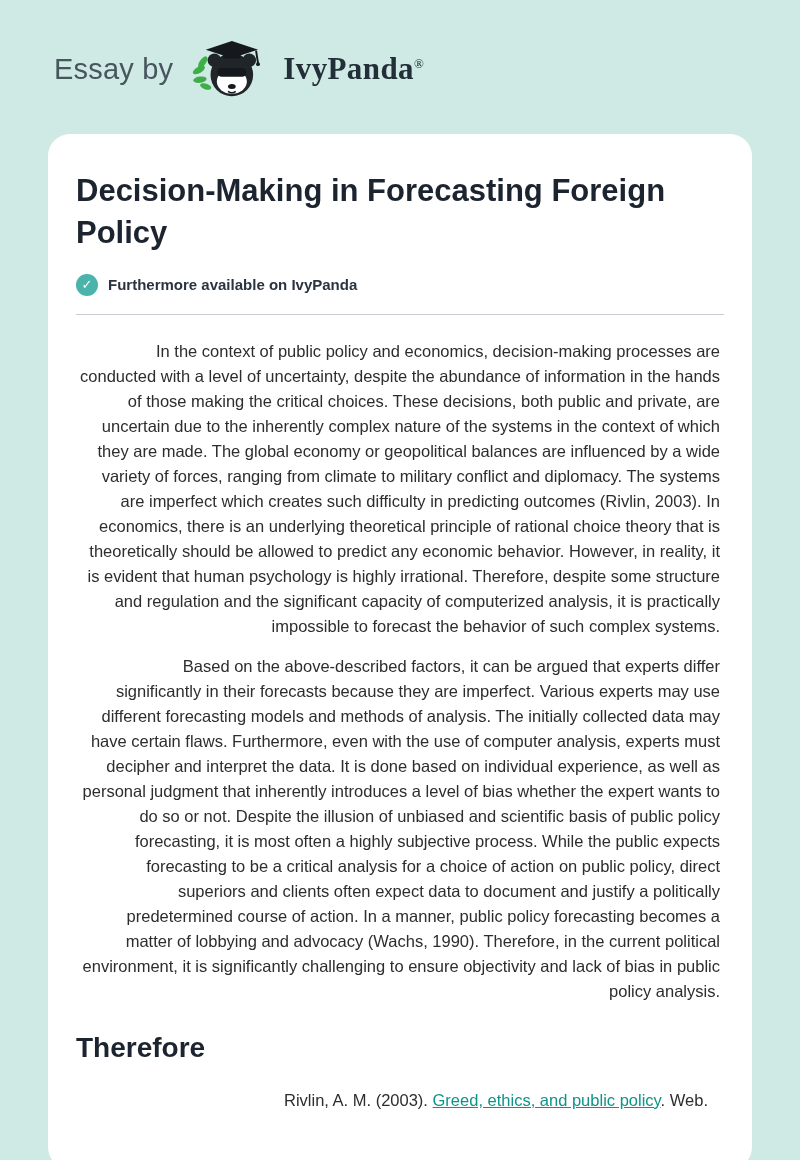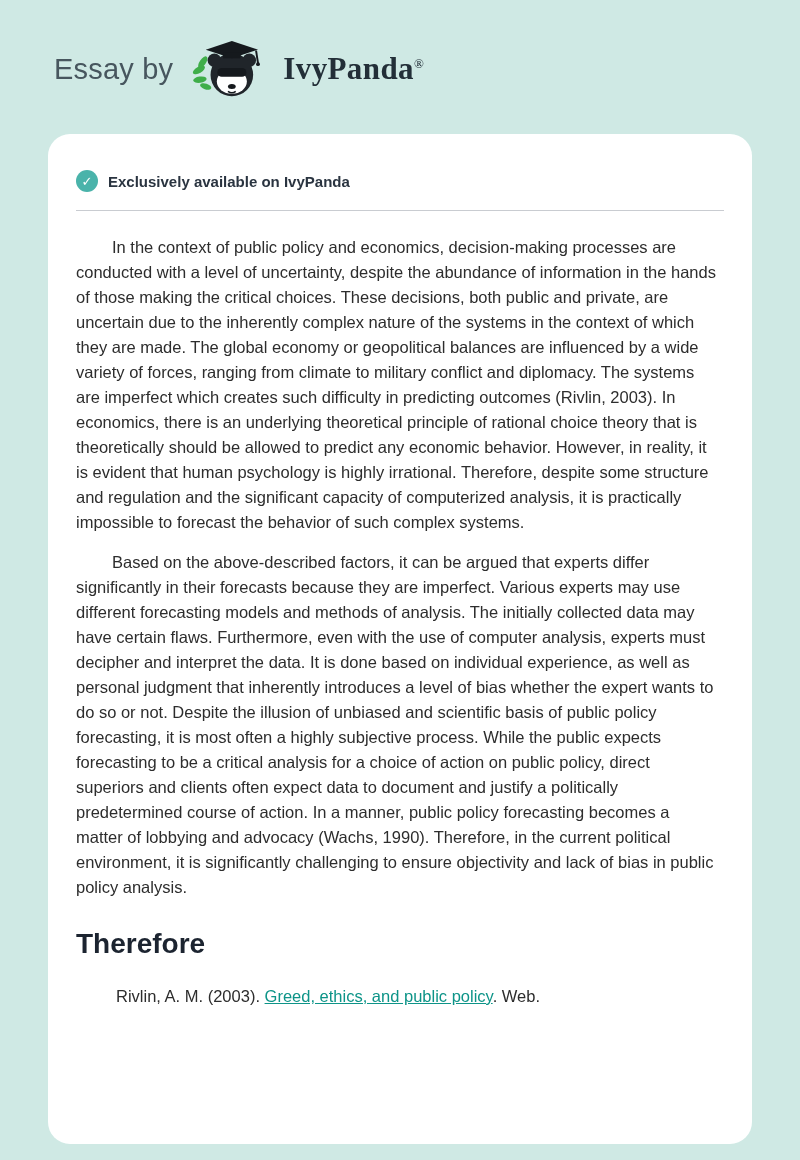--- a/index.html
+++ b/index.html
@@ -93,35 +93,37 @@
     border-top: 1px solid #c9ccd1;
     margin: 0 0 24px 0;
   }
 
   .essay-paragraph {
     font-size: 16.5px;
     line-height: 25px;
     color: #2d2d2d;
     margin: 0 4px 15px 0;
     text-indent: 36px;
+    text-align: right;
   }
 
   .references-heading {
     font-size: 28px;
     font-weight: 700;
     color: #1c2430;
     margin: 28px 0 24px 0;
   }
 
   .reference {
     font-size: 16.5px;
     line-height: 25px;
     color: #2d2d2d;
-    margin: 4px;
+    margin: 16px;
     text-indent: 36px;
+    text-align: right;
   }
   .ref-link {
     color: #0d9488;
     text-decoration: underline;
     cursor: pointer;
   }
 </style>
 </head>
 <body>
 
@@ -146,24 +148,25 @@
       <rect x="35" y="15" width="18" height="6" fill="#15191d"></rect>
       <line x1="69" y1="13" x2="71" y2="26" stroke="#15191d" stroke-width="2"></line>
       <circle cx="71" cy="27" r="2" fill="#15191d"></circle>
     </svg>
   </span>
   <span class="brand"><span>IvyPanda</span><sup>®</sup></span>
 </div>
 
 <div class="card">
 
+  <h1 class="page-title">Decision-Making in Forecasting Foreign Policy</h1>
 
   <div class="badge">
     <span class="check-circle">✓</span>
-    <span class="badge-label">Exclusively available on IvyPanda</span>
+    <span class="badge-label">Furthermore available on IvyPanda</span>
   </div>
 
   <hr class="divider">
 
   <p class="essay-paragraph">In the context of public policy and economics, decision-making processes are conducted with a level of uncertainty, despite the abundance of information in the hands of those making the critical choices. These decisions, both public and private, are uncertain due to the inherently complex nature of the systems in the context of which they are made. The global economy or geopolitical balances are influenced by a wide variety of forces, ranging from climate to military conflict and diplomacy. The systems are imperfect which creates such difficulty in predicting outcomes (Rivlin, 2003). In economics, there is an underlying theoretical principle of rational choice theory that is theoretically should be allowed to predict any economic behavior. However, in reality, it is evident that human psychology is highly irrational. Therefore, despite some structure and regulation and the significant capacity of computerized analysis, it is practically impossible to forecast the behavior of such complex systems.</p>
 
   <p class="essay-paragraph">Based on the above-described factors, it can be argued that experts differ significantly in their forecasts because they are imperfect. Various experts may use different forecasting models and methods of analysis. The initially collected data may have certain flaws. Furthermore, even with the use of computer analysis, experts must decipher and interpret the data. It is done based on individual experience, as well as personal judgment that inherently introduces a level of bias whether the expert wants to do so or not. Despite the illusion of unbiased and scientific basis of public policy forecasting, it is most often a highly subjective process. While the public expects forecasting to be a critical analysis for a choice of action on public policy, direct superiors and clients often expect data to document and justify a politically predetermined course of action. In a manner, public policy forecasting becomes a matter of lobbying and advocacy (Wachs, 1990). Therefore, in the current political environment, it is significantly challenging to ensure objectivity and lack of bias in public policy analysis.</p>
 
   <h2 class="references-heading">Therefore</h2>
 

